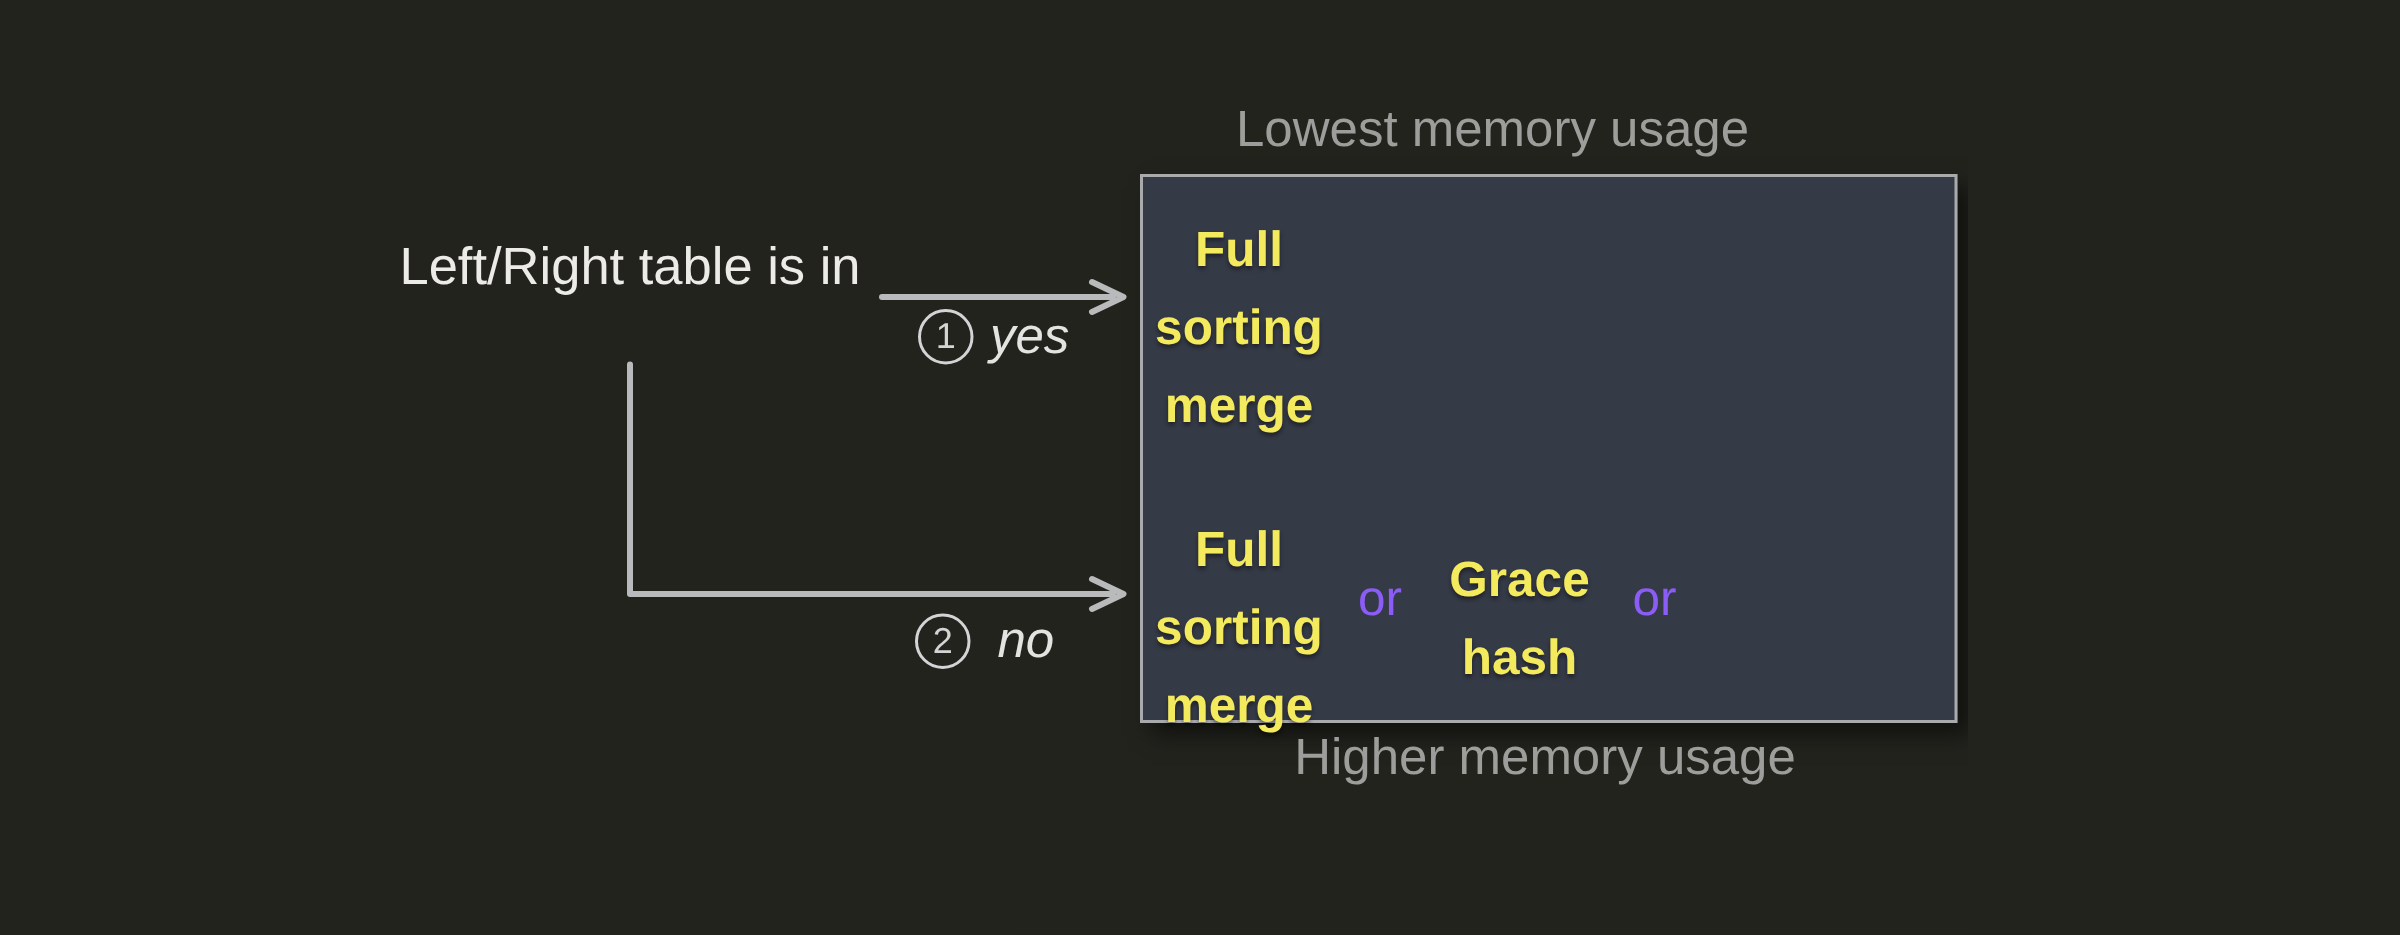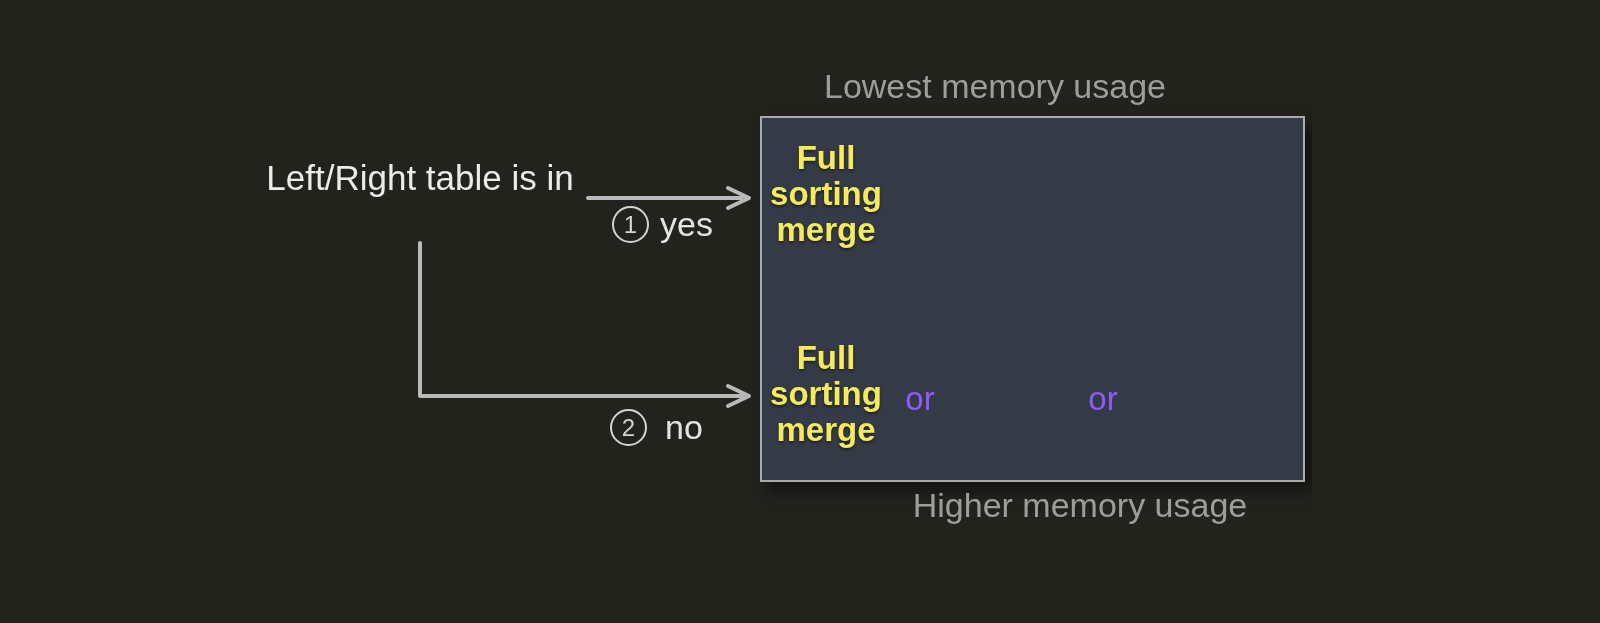--- a/index.html
+++ b/index.html
@@ -18,21 +18,21 @@
     pointer-events: none;
   }
   .caption {
     position: absolute;
     text-align: center;
     color: #9d9d9b;
     font-size: 34px;
     white-space: nowrap;
   }
   .caption-top    { left: 760px; top: 67px;  width: 470px; }
-  .caption-bottom { left: 845px; top: 486px; width: 470px; }
+  .caption-bottom { left: 795px; top: 486px; width: 470px; }
   .question {
     position: absolute;
     left: 220px; top: 157px;
     width: 400px;
     text-align: center;
     color: #ecebe8;
     font-size: 35px;
     line-height: 42px;
   }
   .question span { display: block; }
@@ -43,21 +43,21 @@
     background: #353a47;
     border: 2px solid #a8aaac;
     box-sizing: border-box;
     box-shadow: 8px 8px 14px rgba(0,0,0,0.5);
   }
   .algo {
     position: absolute;
     color: #f3ea5d;
     font-weight: bold;
     font-size: 33px;
-    line-height: 36px;
+    line-height: 52px;
     text-align: center;
     text-shadow: 0 2px 3px rgba(0,0,0,0.45);
   }
   .algo-top     { left: 766px;  top: 140px; width: 120px; }
   .algo-fsm2    { left: 766px;  top: 340px; width: 120px; }
   .algo-grace   { left: 958px;  top: 360px; width: 110px; }
   .algo-partial { left: 1137px; top: 357px; width: 120px; }
   .or-sep {
     position: absolute;
     width: 50px;
@@ -83,20 +83,21 @@
     color: #d3d4d5;
     font-size: 24px;
     display: flex;
     align-items: center;
     justify-content: center;
   }
   .branch-word {
     color: #e3e3e1;
     font-size: 34px;
     line-height: 37px;
+    font-style: italic;
   }
 </style>
 </head>
 <body>
 
 <div class="stage">
 
   <svg class="connectors" viewBox="0 0 1600 623" xmlns="http://www.w3.org/2000/svg">
     <g stroke="#b9babb" stroke-width="4" fill="none" stroke-linecap="round" stroke-linejoin="round">
       <g>
@@ -127,19 +128,20 @@
   </div>
 
   <div class="memory-box"></div>
 
   <div class="algo algo-top">Full sorting merge</div>
 
   <div class="algo algo-fsm2">Full sorting merge</div>
 
   <div class="or-sep or-1">or</div>
 
+  <div class="algo algo-grace">Grace hash</div>
 
   <div class="or-sep or-2">or</div>
 
 
   <div class="caption caption-bottom">Higher memory usage</div>
 
 </div>
 
 </body></html>

